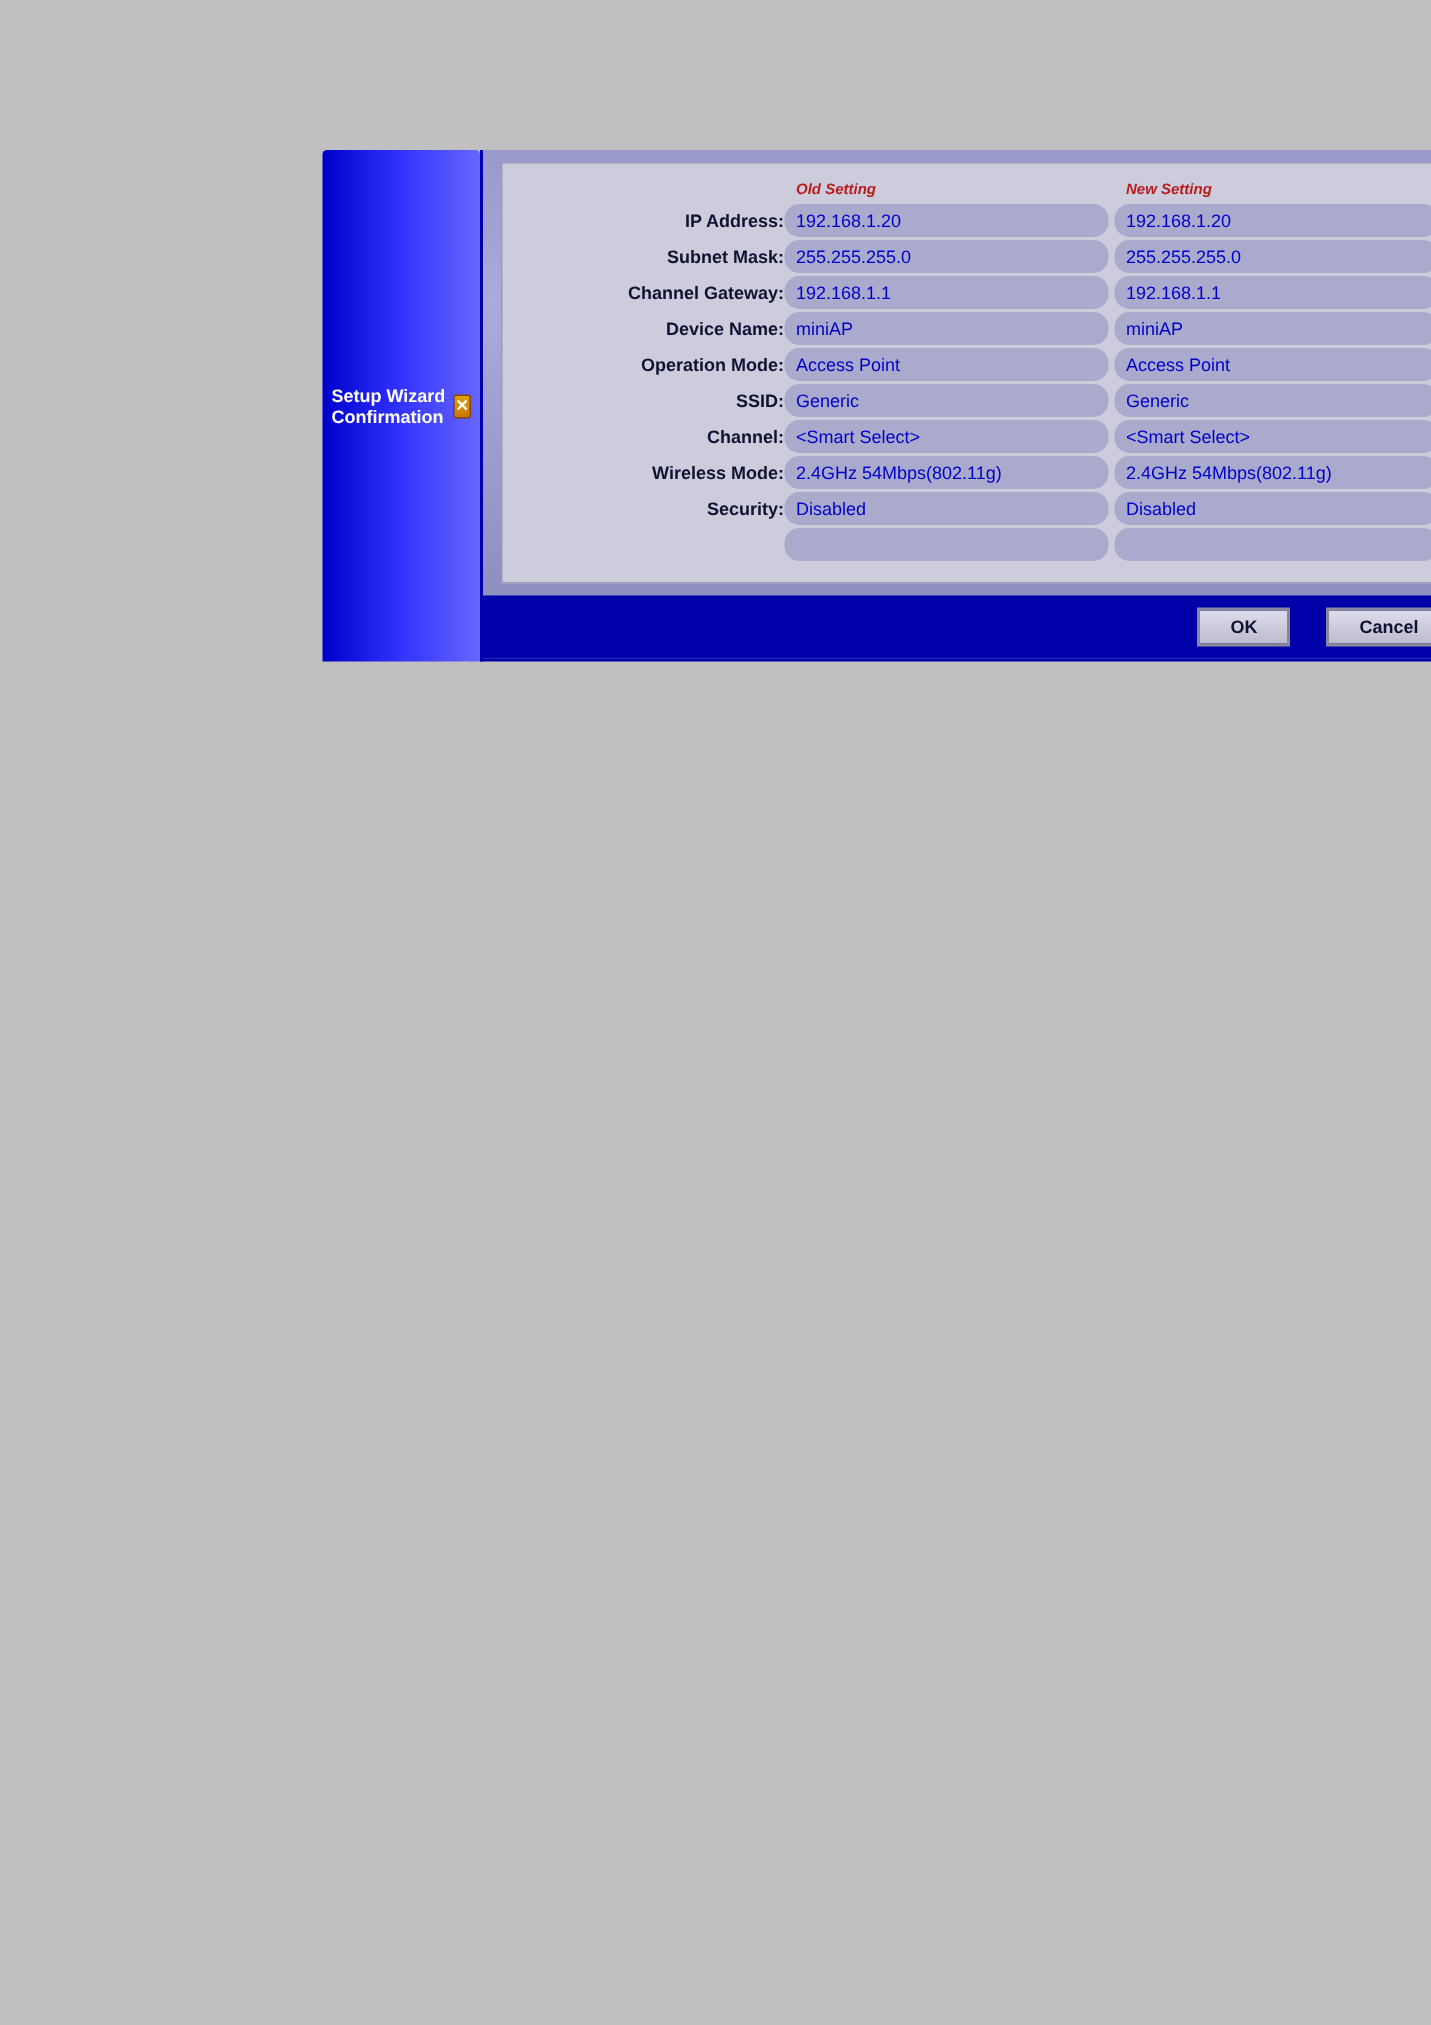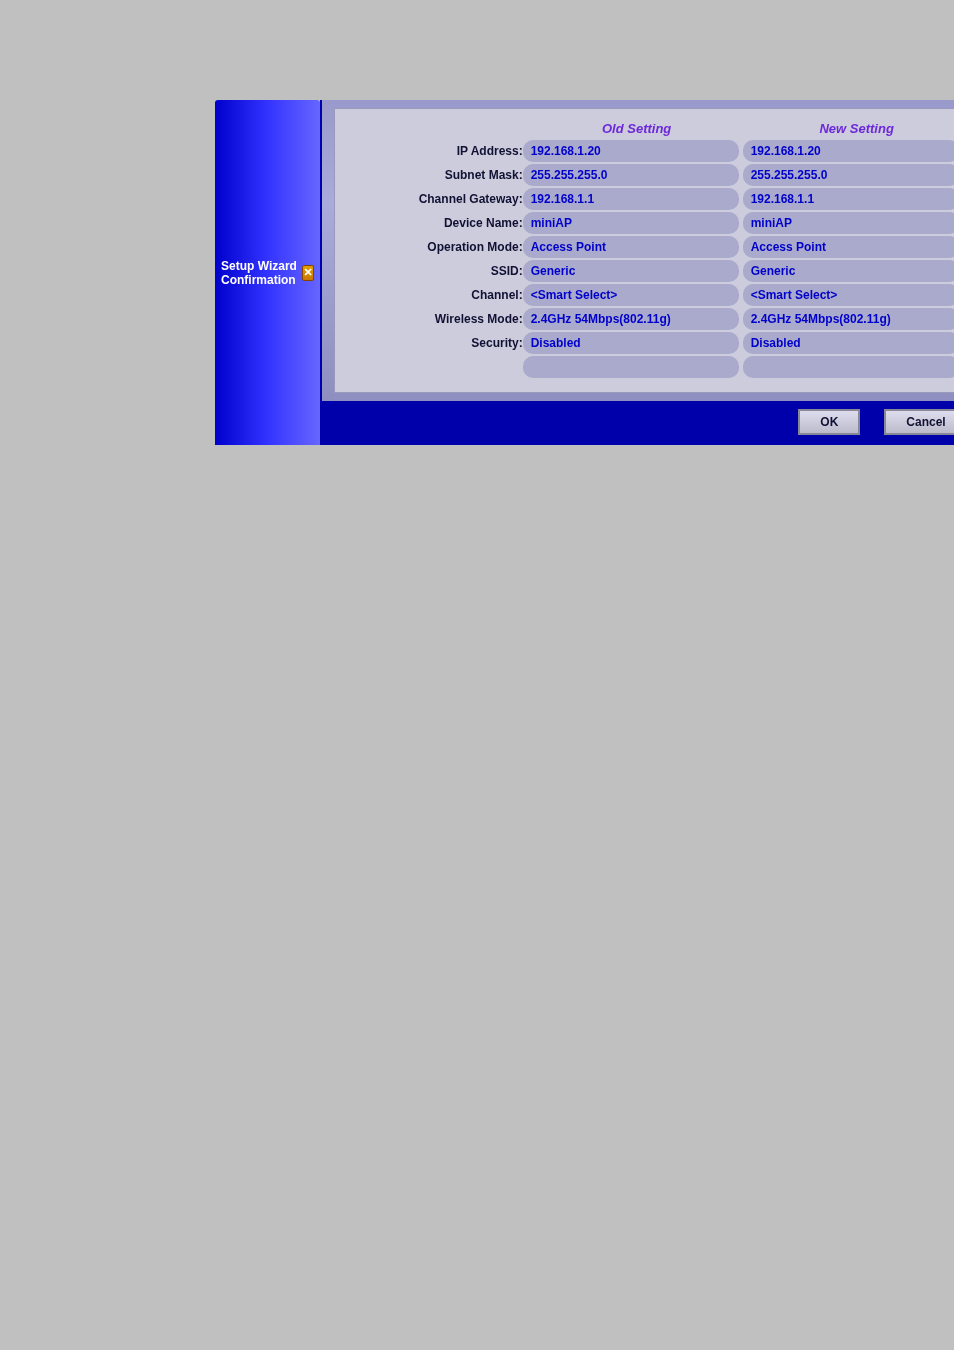--- a/index.html
+++ b/index.html
@@ -129,44 +129,44 @@
       display: grid;
       grid-template-columns: 180px 220px 220px;
       margin-bottom: 4px;
     }
 
     .col-header-empty { }
 
     .col-header {
       font-style: italic;
       font-weight: bold;
-      color: #6d28d9;
-      font-size: 13px;
-      text-align: center;
+      color: #b91c1c;
+      font-size: 10px;
+      text-align: left;
       padding-left: 8px;
     }
 
     
     .data-row {
       display: grid;
       grid-template-columns: 180px 220px 220px;
       margin-bottom: 2px;
       align-items: center;
     }
 
     .row-label {
       font-size: 12px;
       font-weight: bold;
       color: #111133;
       text-align: right;
     }
 
     .row-value {
       font-size: 12px;
-      font-weight: bold;
+      font-weight: normal;
       color: #0000cc;
       background: #aaaacc;
       padding: 3px 8px;
       margin-right: 4px;
       min-height: 22px;
       display: flex;
       align-items: center;
       border-radius: 10px;
     }
 

